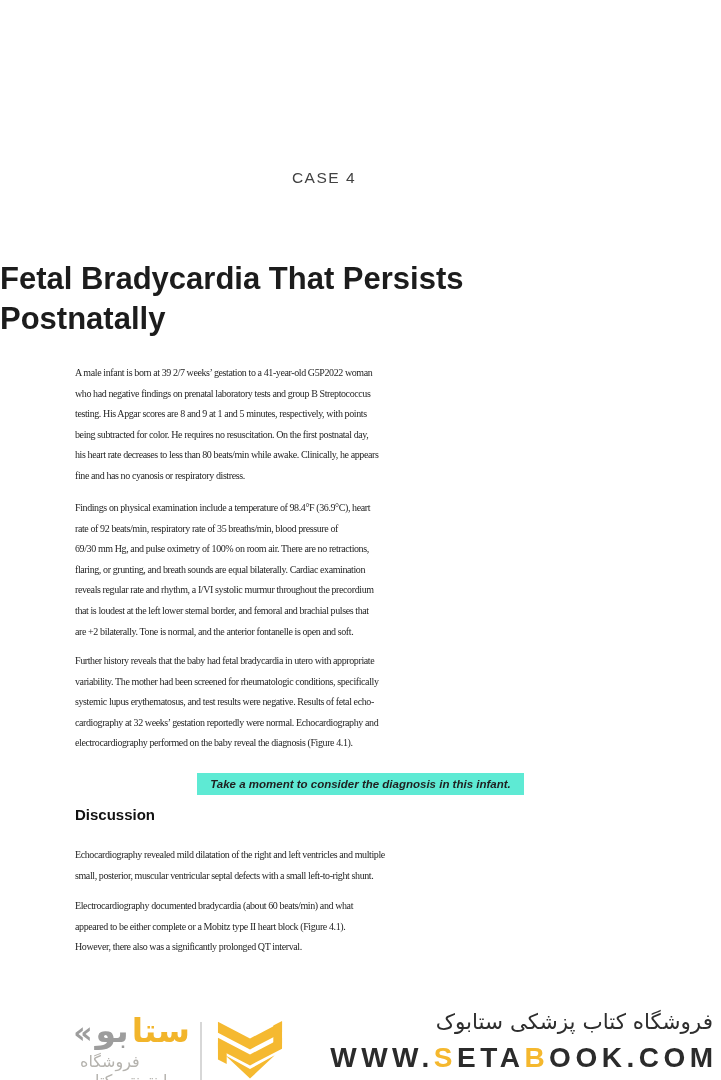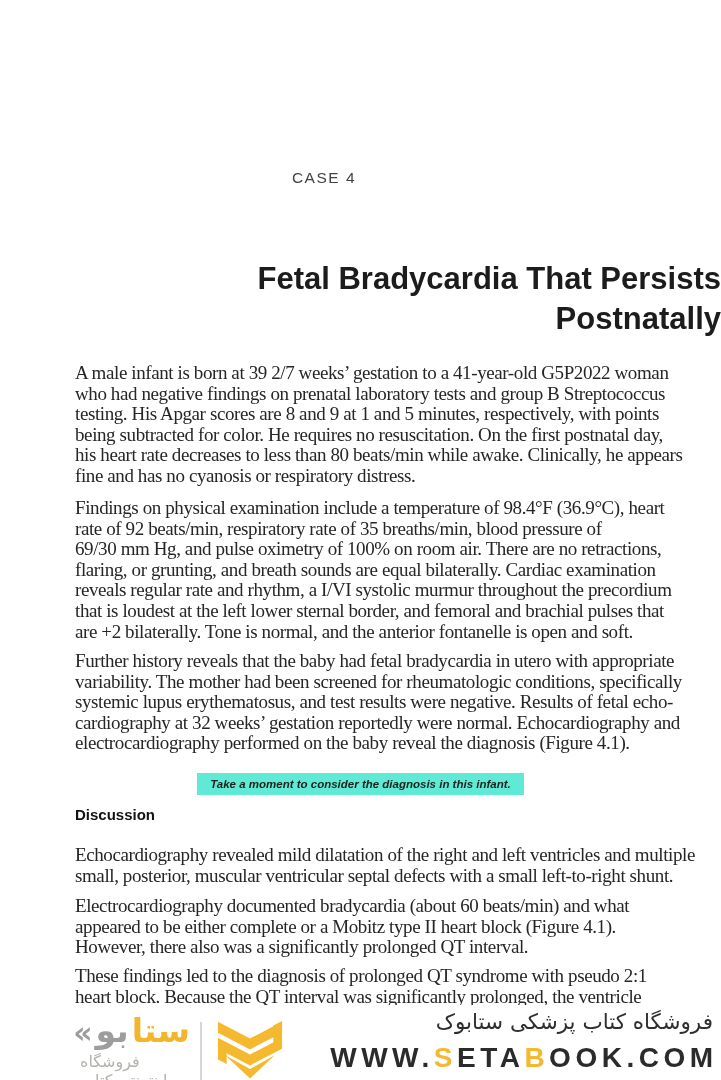--- a/index.html
+++ b/index.html
@@ -18,34 +18,34 @@
     text-align: center;
     font-family: "Liberation Sans", sans-serif;
     font-size: 15.5px;
     font-weight: 400;
     letter-spacing: 1.5px;
     color: #424242;
   }
   .title {
     position: absolute;
     top: 259px; left: 0; width: 721px;
-    text-align: right;
+    text-align: left;
     font-family: "Liberation Sans", sans-serif;
     font-size: 31px;
     line-height: 40px;
     font-weight: 700;
     color: #1c1c1c;
     white-space: pre;
   }
   .body-par {
     position: absolute;
     left: 75px;
     width: 600px;
     font-family: "Liberation Serif", serif;
-    font-size: 19px;
+    font-size: 10px;
     line-height: 20.6px;
     letter-spacing: -0.4px;
     color: #262626;
     white-space: pre;
   }
   .p1 { top: 363px; }
   .p2 { top: 498px; }
   .p3 { top: 651px; }
   .callout-wrap {
     position: absolute;
@@ -180,22 +180,20 @@
     <span class="callout">Take a moment to consider the diagnosis in this infant.</span>
   </div>
 
   <h2 class="discussion-heading">Discussion</h2>
 
   <p class="body-par d1">Echocardiography revealed mild dilatation of the right and left ventricles and multiple
 small, posterior, muscular ventricular septal defects with a small left-to-right shunt.</p>
   <p class="body-par d2">Electrocardiography documented bradycardia (about 60 beats/min) and what
 appeared to be either complete or a Mobitz type II heart block (Figure 4.1).
 However, there also was a significantly prolonged QT interval.</p>
-  <p class="body-par d3">These findings led to the diagnosis of prolonged QT syndrome with pseudo 2:1
-heart block. Because the QT interval was significantly prolonged, the ventricle</p>
 
   <div class="footer">
 
     <div class="footer-left">
       <div class="logo-text">
         <div class="wordmark">
           <span class="wm-kaf">«</span>
           <span class="wm-gray">بو</span>
           <span class="wm-accent">ستا</span>
         </div>

